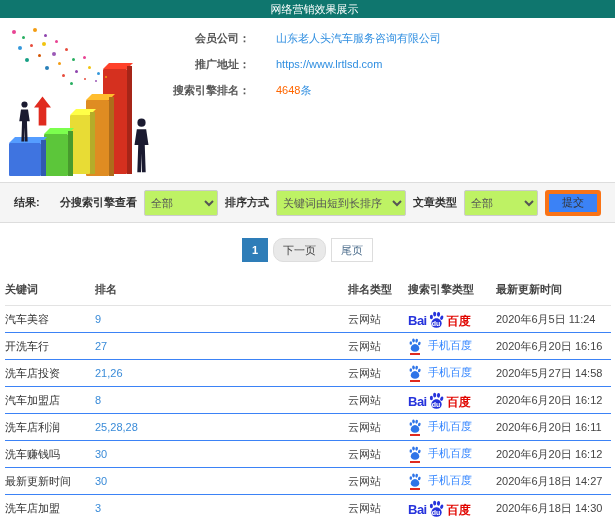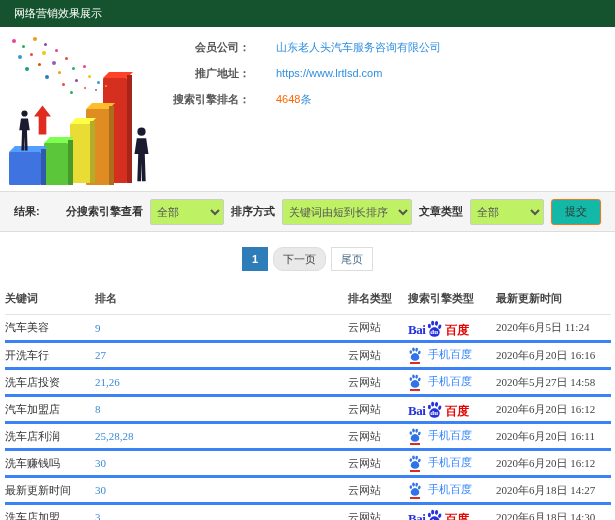--- a/index.html
+++ b/index.html
@@ -6,23 +6,24 @@
   html,body { margin:0; padding:0; }
   body {
     width:615px; height:520px; overflow:hidden;
     background:#fff; color:#333;
     font-family:"Liberation Sans","DejaVu Sans",sans-serif;
     font-size:11px;
   }
 
   
   .topbar {
-    height:27px; background:#14532d; color:#fff;
+    height:18px; background:#0f766e; color:#fff;
     display:flex; align-items:center; padding-left:14px;
     font-size:11px;
+    justify-content:center;
   }
 
   
   .info-section { position:relative; height:164px; }
   .illustration { position:absolute; left:0; top:2px; width:160px; height:160px; overflow:hidden; }
   .bar { position:absolute; border-radius:1px; }
   .bar::before {
     content:""; position:absolute; top:-6px; left:3px; right:-3px; height:6px;
     background:inherit; filter:brightness(1.35);
     transform:skewX(-45deg);
@@ -58,21 +59,21 @@
   .result-label { font-weight:bold; color:#333; }
   .filter-controls { margin-left:auto; display:flex; align-items:center; gap:7px; }
   .filter-label { font-weight:bold; color:#333; white-space:nowrap; }
   select {
     height:26px; border:1px solid #ccc; background:#bef264; color:#555;
     font-size:11px; font-family:inherit; border-radius:2px; padding:0 2px;
   }
   .sel-small { width:74px; }
   .sel-wide  { width:130px; }
   .submit-btn {
-    height:26px; padding:0 13px; background:#14b8a6; border:1px solid #f97316;
+    height:26px; padding:0 13px; background:#3b82f6; border:4px solid #f97316;
     border-radius:3px; font-size:11px; font-family:inherit; color:#333; cursor:pointer;
   }
 
   
   .pagination { display:flex; justify-content:center; gap:5px; padding:15px 0 12px; }
   .page-btn {
     min-width:24px; height:24px; line-height:22px; padding:0 9px; text-align:center;
     border:1px solid #ddd; background:#fff; color:#4a6b8a; cursor:pointer;
   }
   .page-btn.active { background:#2e7db8; border-color:#2e7db8; color:#fff; font-weight:bold; }
@@ -82,21 +83,21 @@
   .rank-table { width:606px; margin:0 0 0 5px; border-collapse:collapse; table-layout:fixed; }
   .rank-table col.c1 { width:90px; }
   .rank-table col.c2 { width:253px; }
   .rank-table col.c3 { width:60px; }
   .rank-table col.c4 { width:88px; }
   .rank-table col.c5 { width:115px; }
   .rank-table th {
     text-align:left; font-weight:bold; color:#444;
     padding:8px 0 8px 0; border-bottom:1px solid #e3e3e3; font-size:11px;
   }
-  .rank-table td { height:27px; padding:0; border-bottom:3px solid #3b82f6; font-size:11px;font-family:Liberation Serif, serif; }
+  .rank-table td { height:27px; padding:0; border-bottom:1px solid #3b82f6; font-size:11px; }
   td.rank-cell a { color:#3a8bd8; text-decoration:none; }
   td.type-cell { color:#444; }
   td.time-cell { color:#444; }
 
   
   .baidu-logo { display:inline-flex; align-items:flex-end; font-weight:bold; line-height:1; }
   .baidu-bai { color:#2633dc; font-size:13px; letter-spacing:-0.5px; }
   .pawwrap { position:relative; width:17px; height:17px; margin:0 1px -1px 1px; }
   .pawwrap svg { width:17px; height:17px; fill:#2633dc; display:block; }
   .baidu-du {

